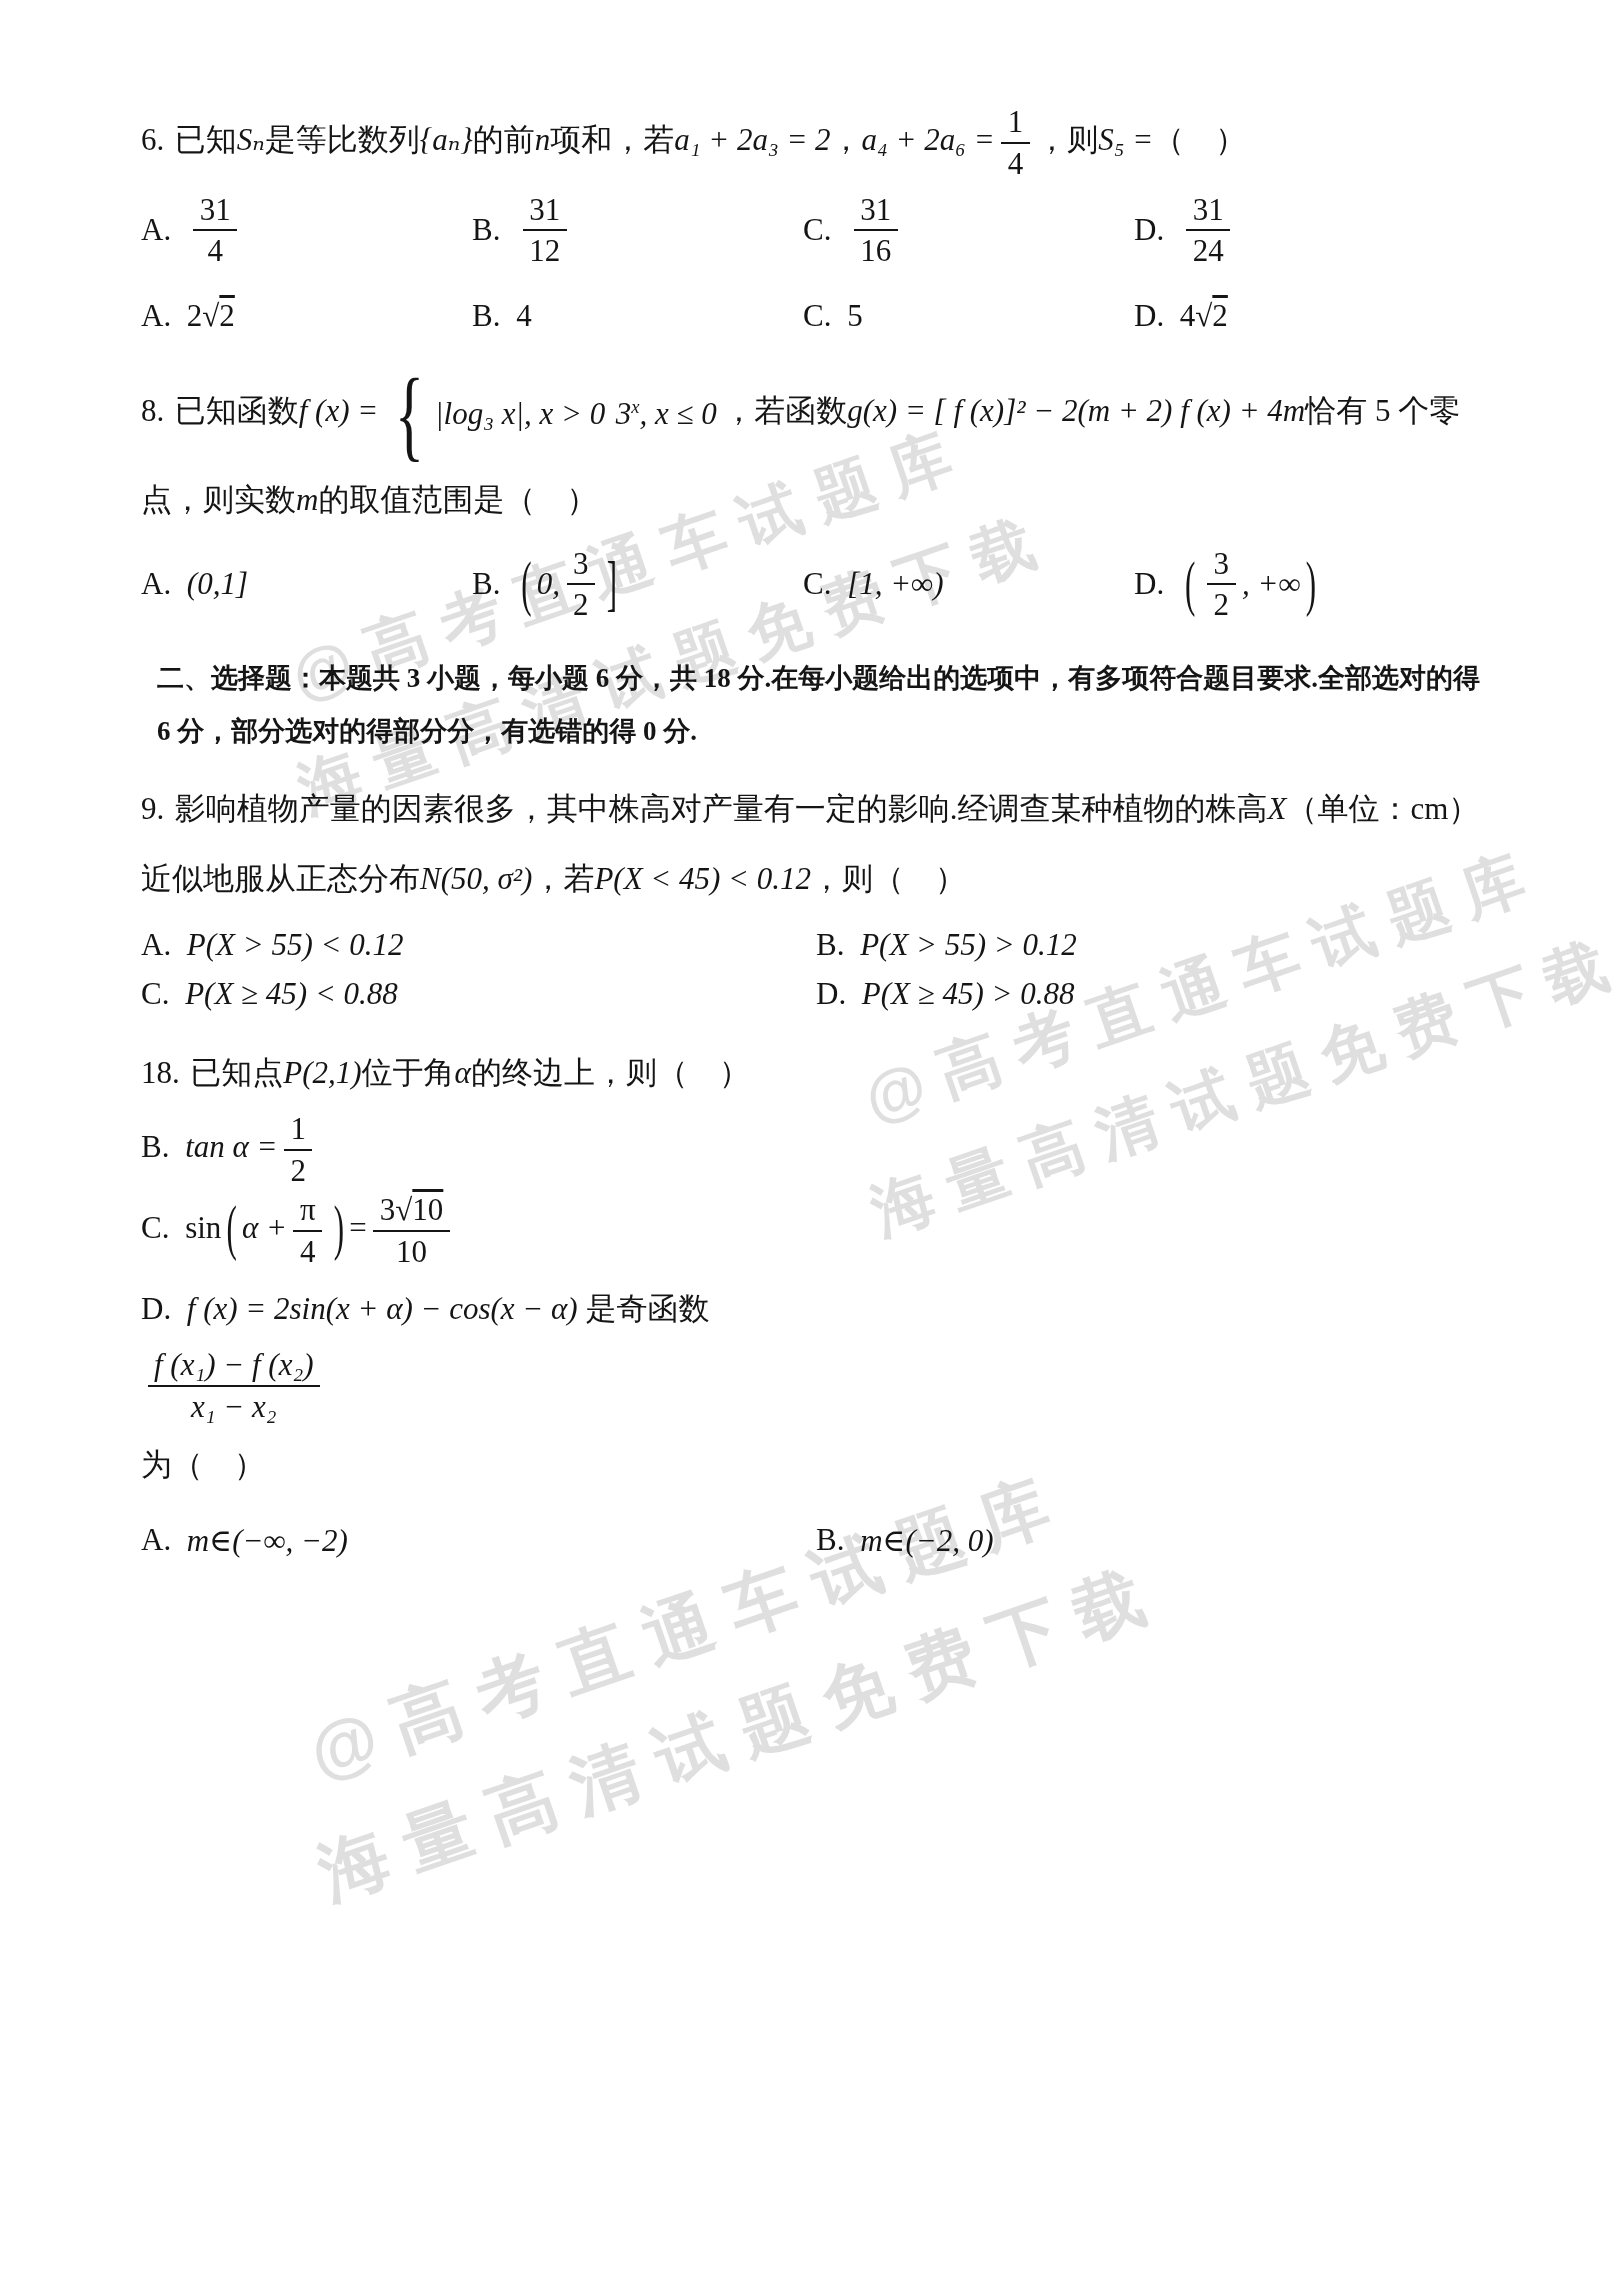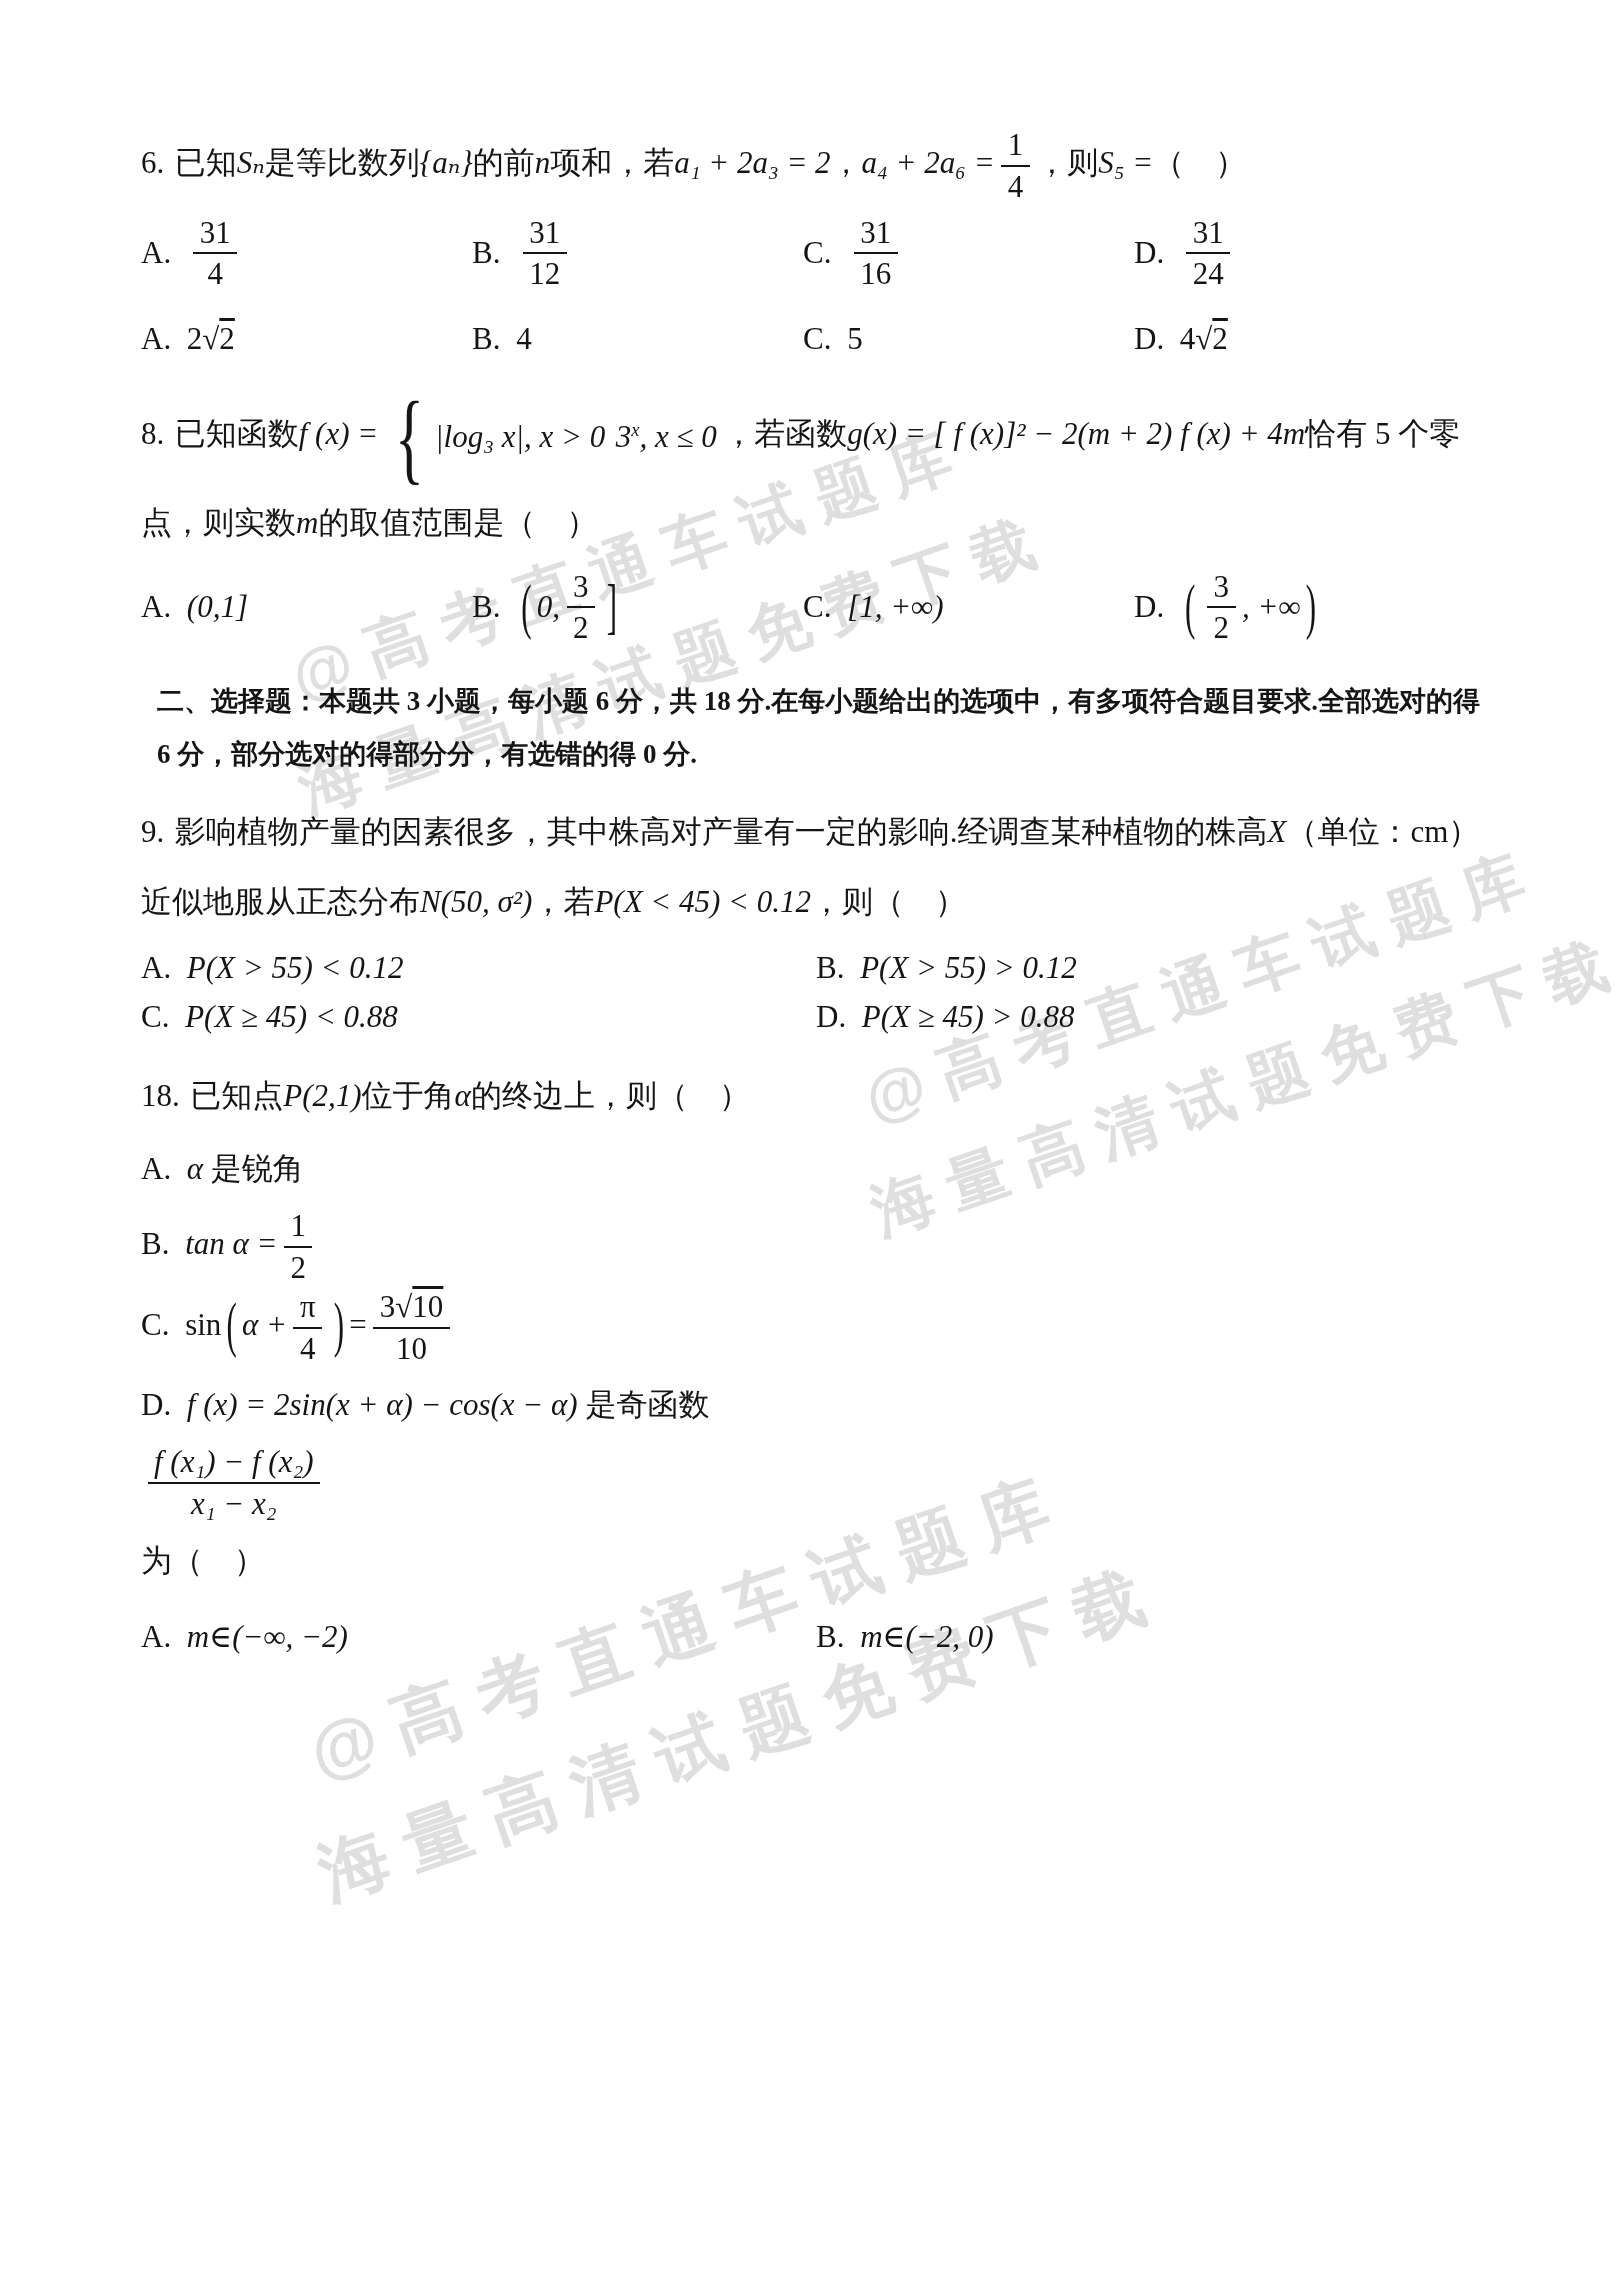--- a/index.html
+++ b/index.html
@@ -4,21 +4,21 @@
 <style>
   * { box-sizing: border-box; }
   html, body { margin: 0; padding: 0; }
   body {
     width: 1623px; height: 2295px;
     background: #ffffff;
     font-family: "Liberation Serif", "DejaVu Serif", serif;
     color: #151515;
   }
   .page { position: relative; width: 1623px; height: 2295px; overflow: hidden; background: #fff; }
-  .content { position: absolute; left: 141px; top: 127px; width: 1358px; font-size: 31px; }
+  .content { position: absolute; left: 141px; top: 104px; width: 1358px; font-size: 31px; }
 
   .stem { line-height: 2.25; }
   .qno { margin-right: 10.5px; }
   .m { font-style: italic; }
   .r { font-style: normal; }
   .sup { font-style: italic; font-size: 0.6em; vertical-align: super; }
   .rad { text-decoration: overline; }
 
   .frac { display: inline-flex; flex-direction: column; align-items: center;
           vertical-align: middle; margin: 0 6.5px; line-height: 1.15; text-align: center; }
@@ -201,23 +201,20 @@
       <div class="opt">
         <span class="r lab">D.</span>
         <span class="m">P(X ≥ 45) &gt; 0.88</span>
       </div>
     </div>
 
     <div class="stem">
       <span class="r qno">18.</span><span class="r">已知点</span><span class="m">P(2,1)</span><span class="r">位于角</span><span class="m">α</span><span class="r">的终边上，则（　）</span>
     </div>
     <div class="optline">
-      <span class="r lab">A.</span><span class="m">α</span> <span class="r">是锐角</span>
-    </div>
-    <div class="optline">
       <span class="r lab">B.</span><span class="m">tan α =</span><span class="frac">
           <span class="fn r">1</span>
           <span class="fd r">2</span>
         </span>
     </div>
     <div class="optline">
       <span class="r lab">C.</span><span class="r">sin</span><span class="tp">(</span><span class="m">α +</span><span class="frac">
           <span class="fn r">π</span>
           <span class="fd r">4</span>
         </span><span class="tp">)</span><span class="r">=</span><span class="frac">

